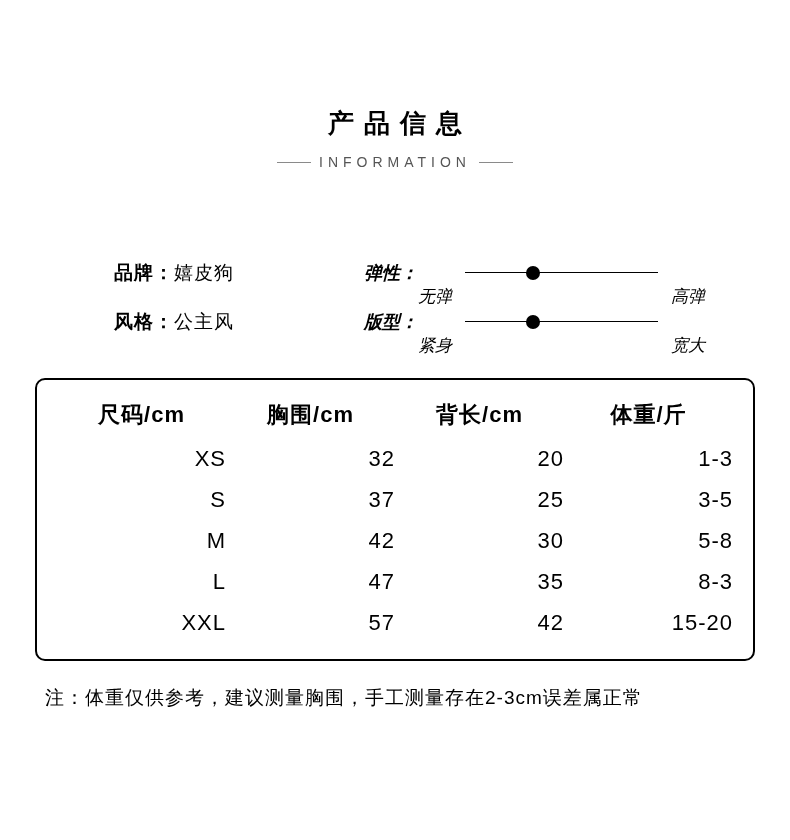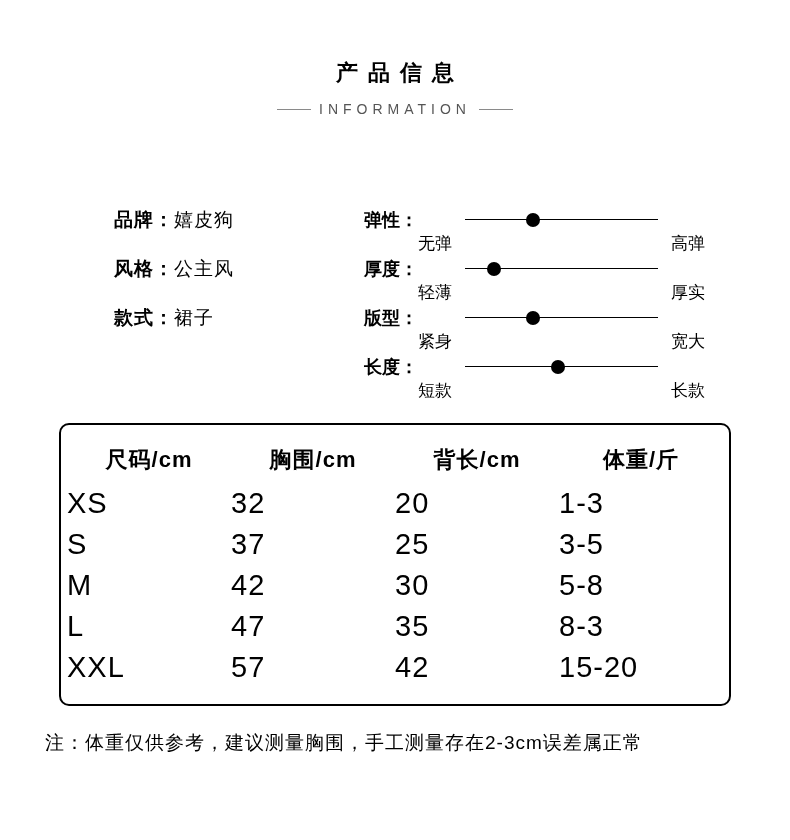--- a/index.html
+++ b/index.html
@@ -6,44 +6,44 @@
   html,body { background:#fff; }
   body {
     width:790px; height:840px;
     font-family:"Liberation Sans","DejaVu Sans",sans-serif;
     color:#000;
     overflow:hidden;
   }
 
   
   .header { text-align:center; padding-top:58px; }
-  .title { font-size:22px; font-weight:bold; letter-spacing:10px; text-indent:10px; }
+  .title { font-size:26px; font-weight:bold; letter-spacing:10px; text-indent:10px;margin-top:48px; }
   .subtitle-row { display:flex; align-items:center; justify-content:center; margin-top:13px; }
   .subtitle-row .line { width:34px; height:1px; background:#8a8a8a; }
   .subtitle { font-size:14px; letter-spacing:5px; margin:0 8px; color:#555; }
 
   
   .info-section { display:flex; margin-top:78px; padding-left:114px; padding-right:85px; }
   .attrs { width:250px; }
   .attr-row { display:flex; align-items:center; height:49px; font-size:19px; }
   .attr-label { font-weight:bold; letter-spacing:1px; }
   .attr-value { letter-spacing:1px; }
 
-  .sliders { flex:1; }
+  .sliders { flex:1;font-style:italic; }
   .slider-row { display:flex; align-items:center; height:49px; font-size:17px; }
   .slider-label { font-weight:bold; font-size:18px; white-space:nowrap; }
   .slider-left, .slider-right { white-space:nowrap; font-size:17px;margin-top:47px; }
   .track { flex:1; position:relative; height:1px; background:#000; margin:0 13px; }
   .dot { position:absolute; top:50%; width:14px; height:14px; background:#000; border-radius:50%; transform:translate(-50%,-50%); }
 
   
-  .size-table-box { margin:32px 59px 0; border:2px solid #000; border-radius:10px; padding:12px 6px 16px; }
+  .size-table-box { margin:32px 35px 0; border:2px solid #000; border-radius:10px; padding:12px 20px 16px; }
   table { width:100%; border-collapse:collapse; table-layout:fixed; }
   th { font-size:22px; font-weight:bold; height:46px; text-align:center; letter-spacing:1px; }
-  td { font-size:29px; text-align:left; height:41px; letter-spacing:1px; }
+  td { font-size:22px; text-align:right; height:41px; letter-spacing:1px; }
 
   
   .note { margin:24px 45px 8px; font-size:19px; letter-spacing:1px; }
 </style>
 </head>
 <body>
 
 <div class="header">
   <div class="title">产品信息</div>
   <div class="subtitle-row">
@@ -56,58 +56,38 @@
 <div class="info-section">
   <div class="attrs">
     <div class="attr-row">
       <span class="attr-label">品牌：</span>
       <span class="attr-value">嬉皮狗</span>
     </div>
     <div class="attr-row">
       <span class="attr-label">风格：</span>
       <span class="attr-value">公主风</span>
     </div>
-    <div class="attr-row">
-      <span class="attr-label">款式：</span>
-      <span class="attr-value">裙子</span>
-    </div>
   </div>
 
   <div class="sliders">
     <div class="slider-row">
       <span class="slider-label">弹性：</span>
       <span class="slider-left">无弹</span>
       <span class="track">
         <span class="dot" style="left: 35%;"></span>
       </span>
       <span class="slider-right">高弹</span>
     </div>
     <div class="slider-row">
-      <span class="slider-label">厚度：</span>
-      <span class="slider-left">轻薄</span>
-      <span class="track">
-        <span class="dot" style="left: 15%;"></span>
-      </span>
-      <span class="slider-right">厚实</span>
-    </div>
-    <div class="slider-row">
       <span class="slider-label">版型：</span>
       <span class="slider-left">紧身</span>
       <span class="track">
         <span class="dot" style="left: 35%;"></span>
       </span>
       <span class="slider-right">宽大</span>
-    </div>
-    <div class="slider-row">
-      <span class="slider-label">长度：</span>
-      <span class="slider-left">短款</span>
-      <span class="track">
-        <span class="dot" style="left: 48%;"></span>
-      </span>
-      <span class="slider-right">长款</span>
     </div>
   </div>
 </div>
 
 <div class="size-table-box">
   <table>
     <thead>
       <tr>
         <th>尺码/cm</th>
         <th>胸围/cm</th>

